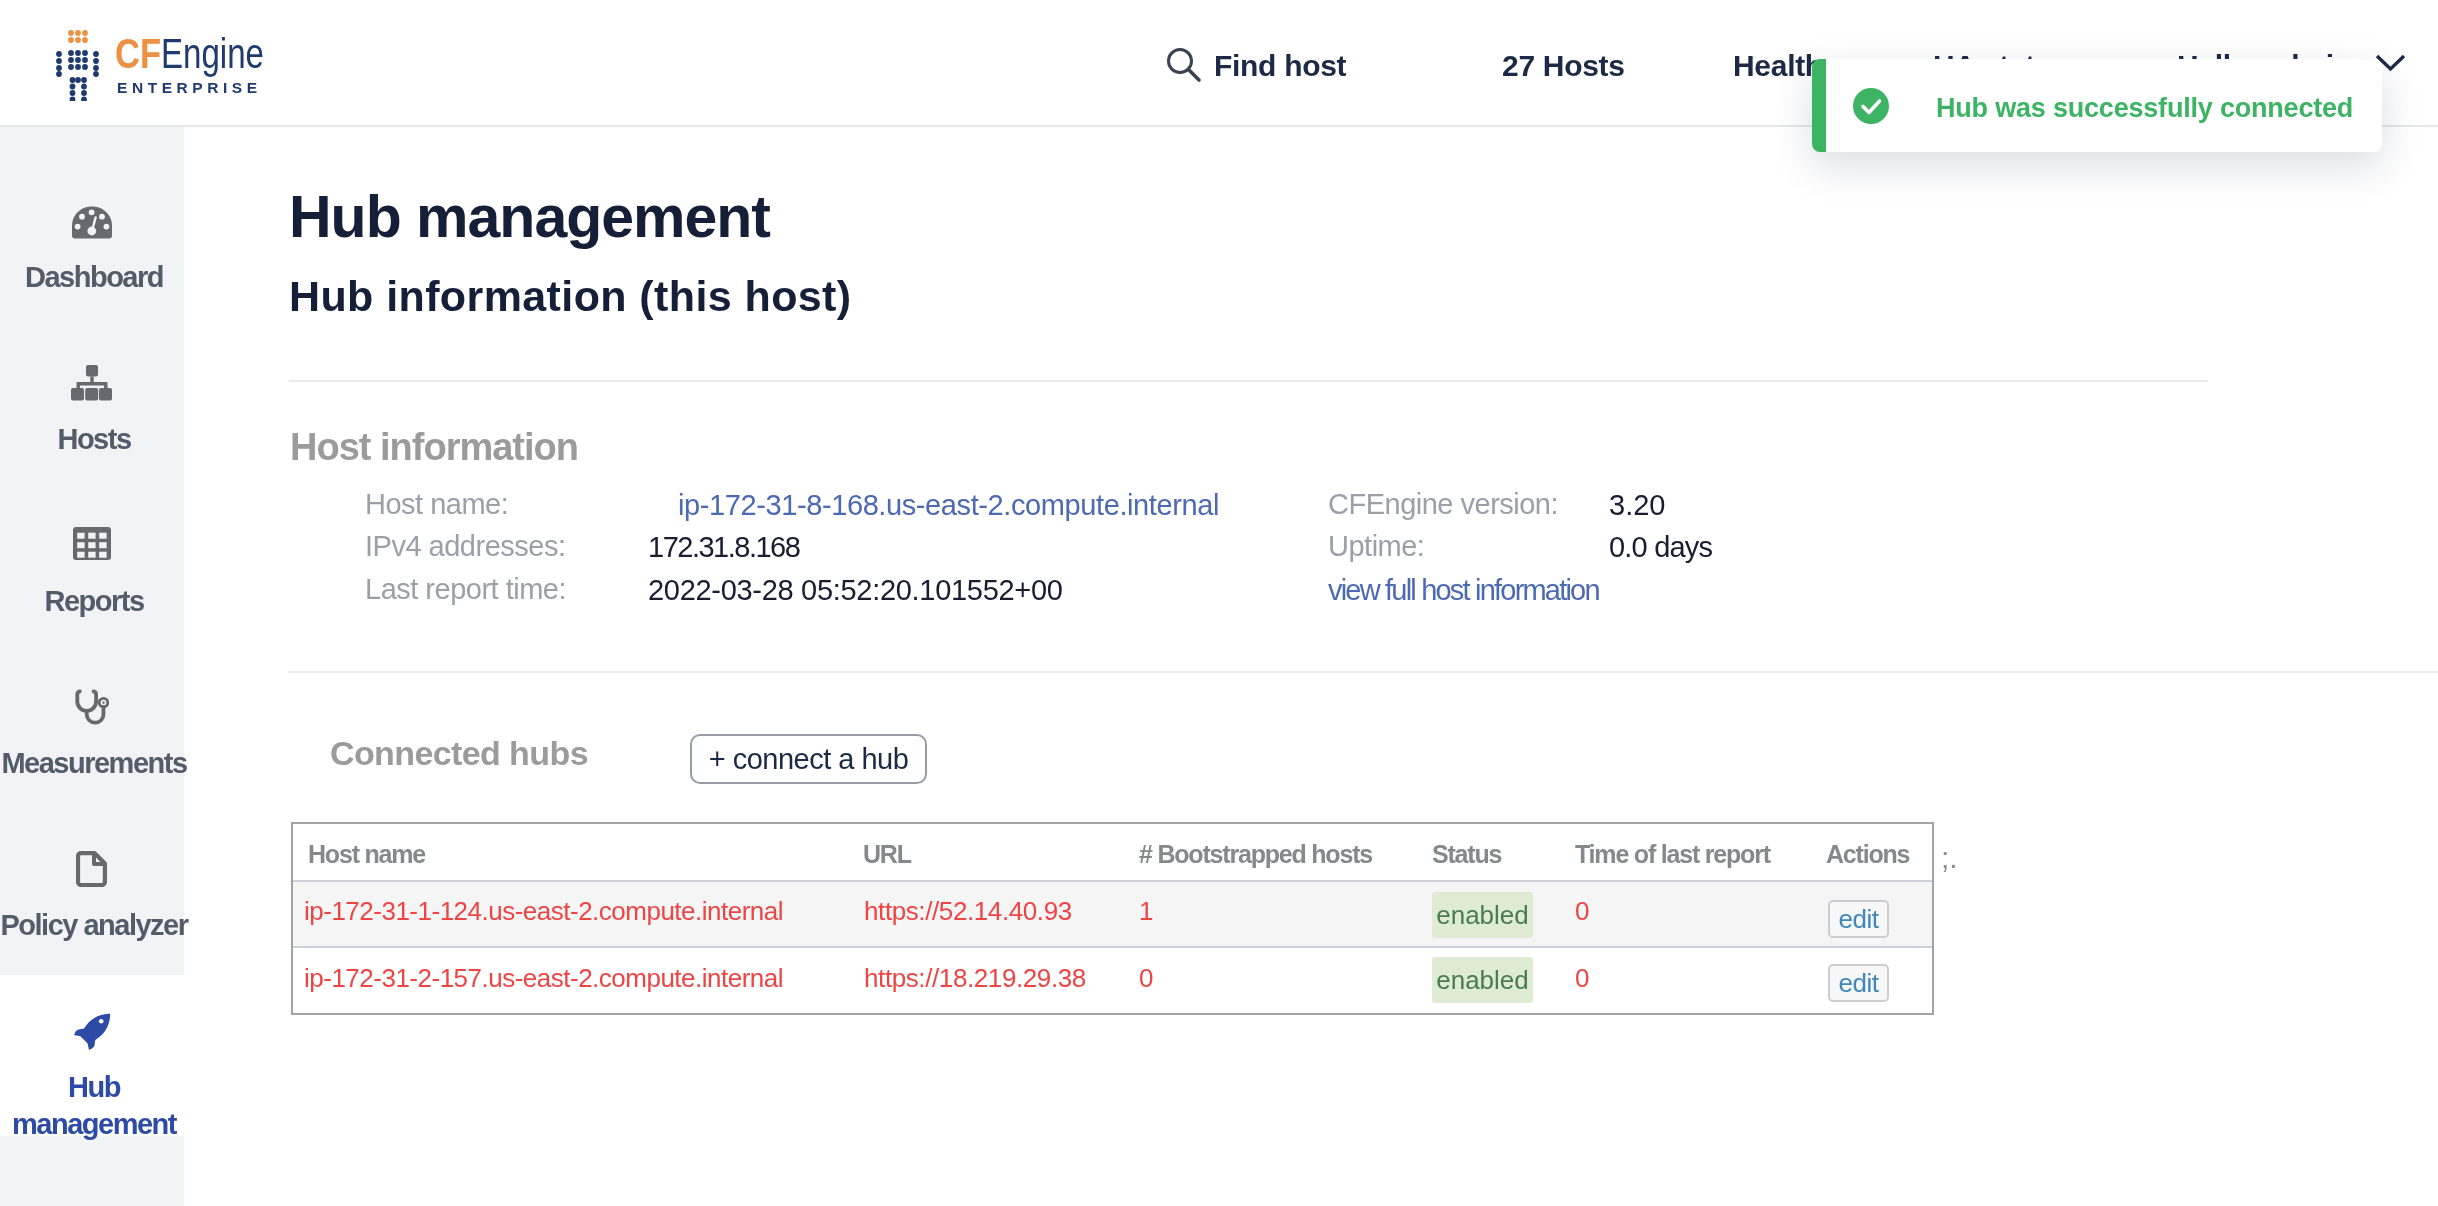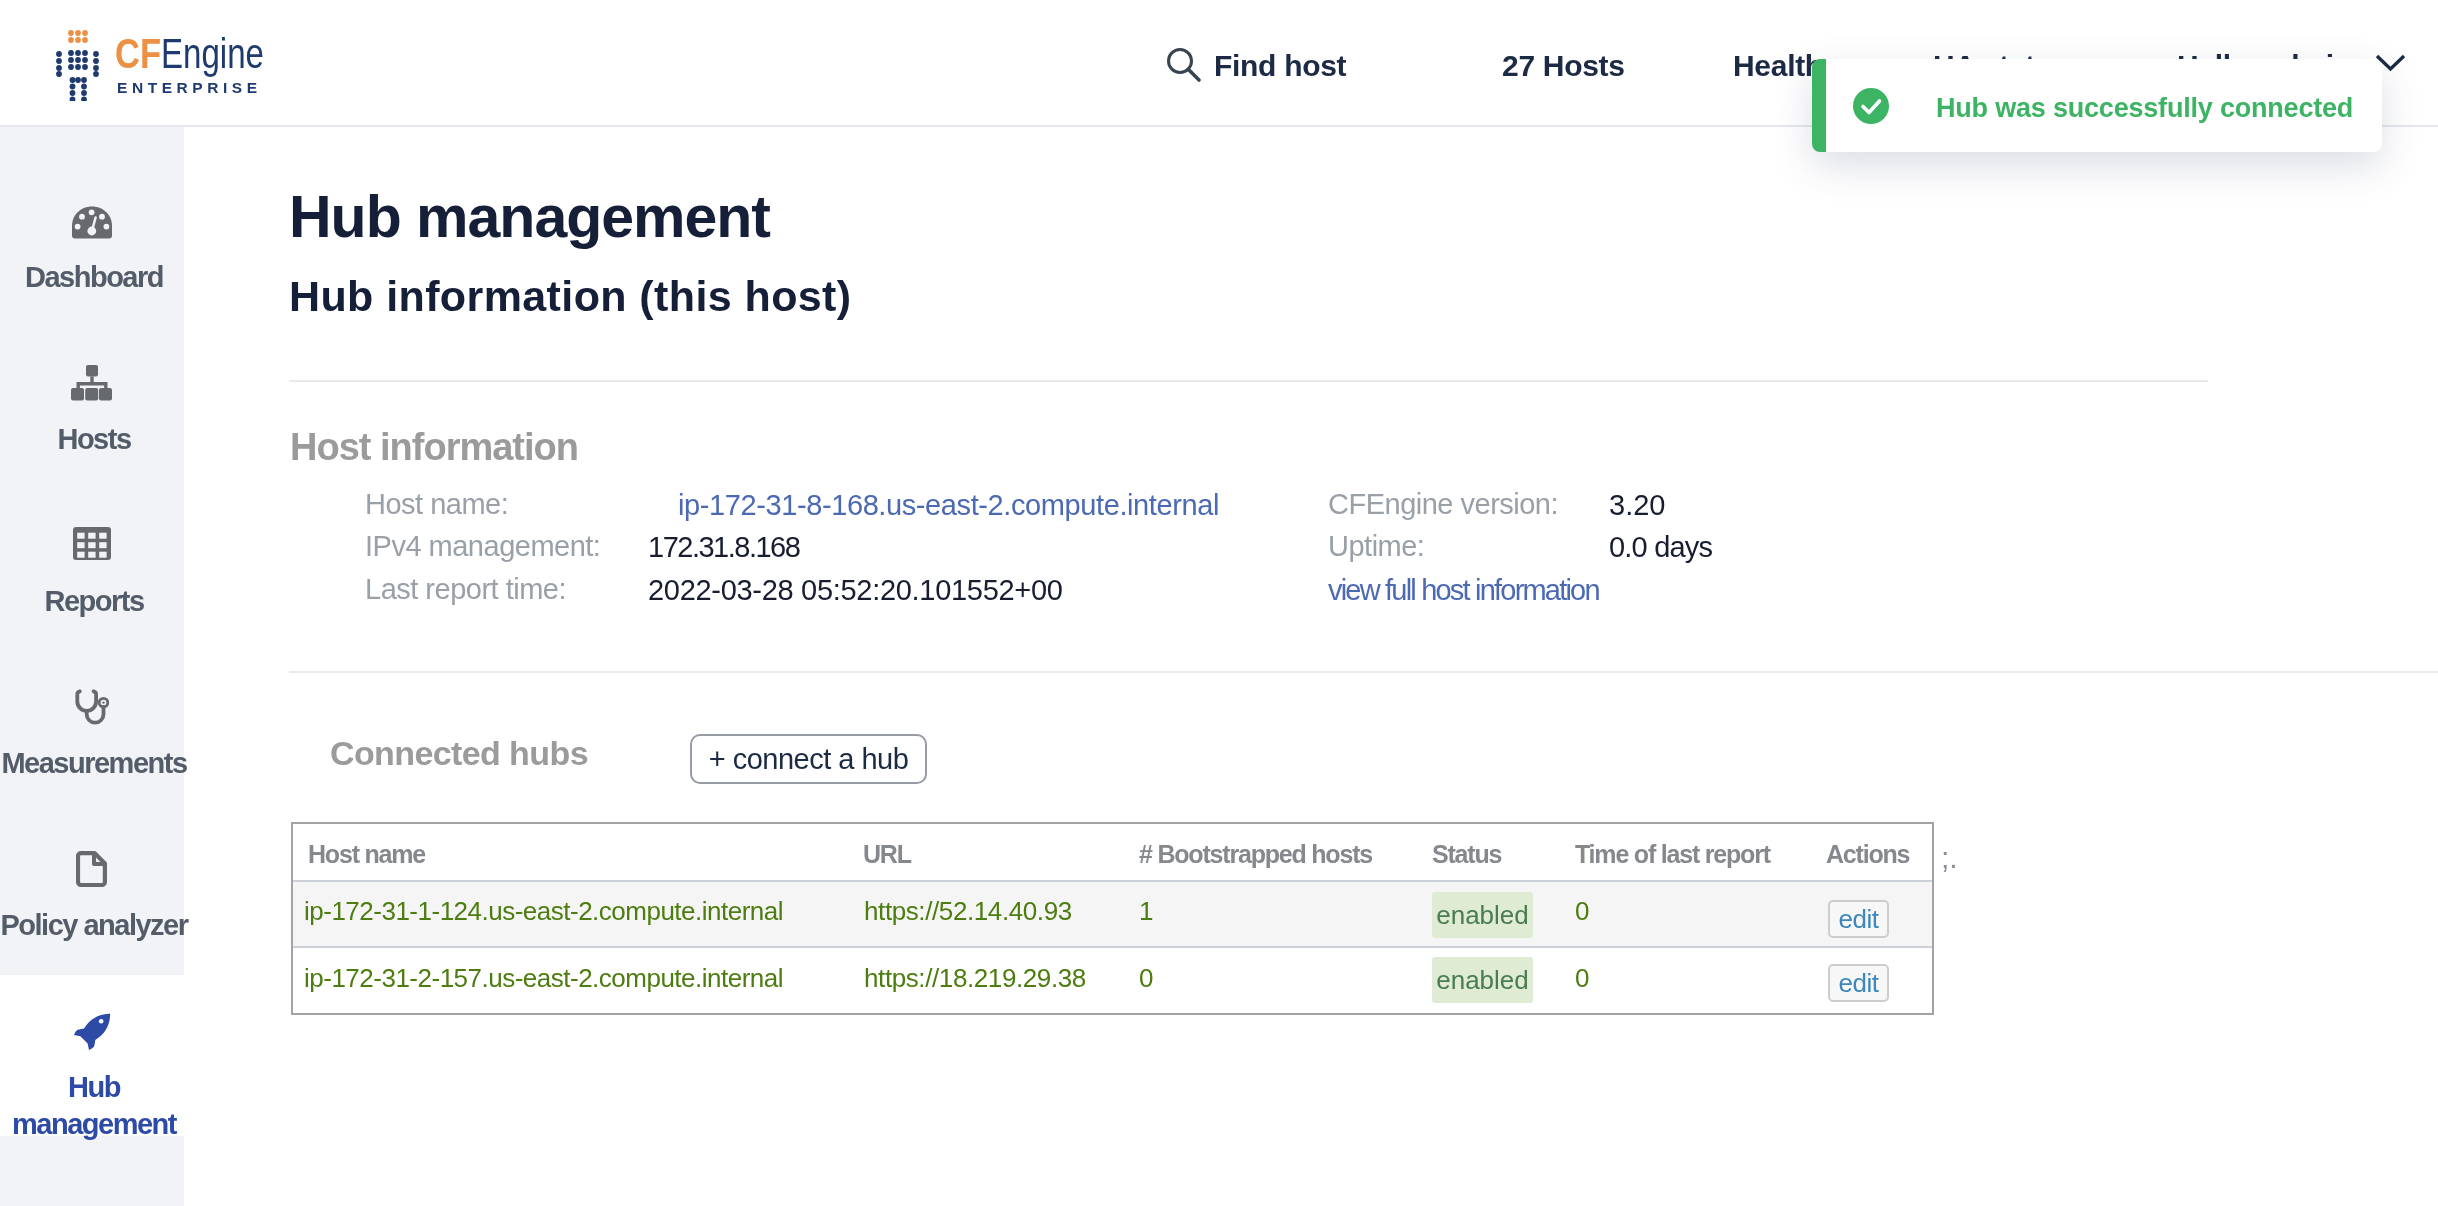--- a/index.html
+++ b/index.html
@@ -51,21 +51,21 @@
 
   
   #tbl { position:absolute; left:291px; top:822px; width:1643px; height:193px;
          border:2px solid #a3a3a3; background:#fff; }
   #tbl .hrow { position:absolute; left:0; top:0; width:1639px; height:56px; background:#fff; }
   #tbl .r1 { position:absolute; left:0; top:58px; width:1639px; height:64px; background:#f5f5f6; }
   #tbl .r2 { position:absolute; left:0; top:124px; width:1639px; height:65px; background:#fff; }
   #tbl .sep1 { position:absolute; left:0; top:56px; width:1639px; height:2px; background:#ccd0da; }
   #tbl .sep2 { position:absolute; left:0; top:122px; width:1639px; height:2px; background:#ccd0da; }
   .th { position:absolute; font-size:25px; font-weight:bold; color:#85888c; letter-spacing:-1.2px; line-height:1.0; white-space:nowrap; }
-  .td { position:absolute; font-size:26px; color:#4d7c0f; line-height:1.0; white-space:nowrap; }
+  .td { position:absolute; font-size:26px; color:#ef4444; line-height:1.0; white-space:nowrap; }
   .badge { position:absolute; width:101px; height:46px; background:#dfecd3; border-radius:3px;
            display:flex; align-items:center; justify-content:center; font-size:26px; color:#4a7c51; }
   .editbtn { position:absolute; width:61px; height:38px; background:#f7f7f8; border:2px solid #cbcdd1;
              border-radius:5px; display:flex; align-items:center; justify-content:center;
              font-size:26px; color:#3d87ba; letter-spacing:-0.5px; }
   #stray { position:absolute; left:1941px; top:843px; font-size:30px; color:#8a8f98; line-height:1.0; }
 </style>
 </head>
 <body>
 <div id="page">
@@ -200,21 +200,21 @@
     <div class="sblabel active" style="top:942px;">Hub<br>management</div>
   </div>
 
   <div class="h1">Hub management</div>
   <div class="h2">Hub information (this host)</div>
   <div class="hr1"></div>
 
   <div class="h3" style="left:290px; top:428px;">Host information</div>
 
   <div class="lbl" style="left:365px; top:490px;">Host name:</div>
-  <div class="lbl" style="left:365px; top:532px;">IPv4 management:</div>
+  <div class="lbl" style="left:365px; top:532px;">IPv4 addresses:</div>
   <div class="lbl" style="left:365px; top:575px;">Last report time:</div>
   <div class="link" style="left:648px; top:491px; letter-spacing:-0.4px;margin-left:30px;">ip-172-31-8-168.us-east-2.compute.internal</div>
   <div class="val" style="left:648px; top:533px; letter-spacing:-1.5px;">172.31.8.168</div>
   <div class="val" style="left:648px; top:576px; letter-spacing:-0.3px;">2022-03-28 05:52:20.101552+00</div>
 
   <div class="lbl" style="left:1328px; top:490px;">CFEngine version:</div>
   <div class="lbl" style="left:1328px; top:532px;">Uptime:</div>
   <div class="val" style="left:1609px; top:491px;">3.20</div>
   <div class="val" style="left:1609px; top:533px; letter-spacing:-0.8px;">0.0 days</div>
   <div class="link" style="left:1328px; top:576px; letter-spacing:-1.8px;">view full host information</div>

